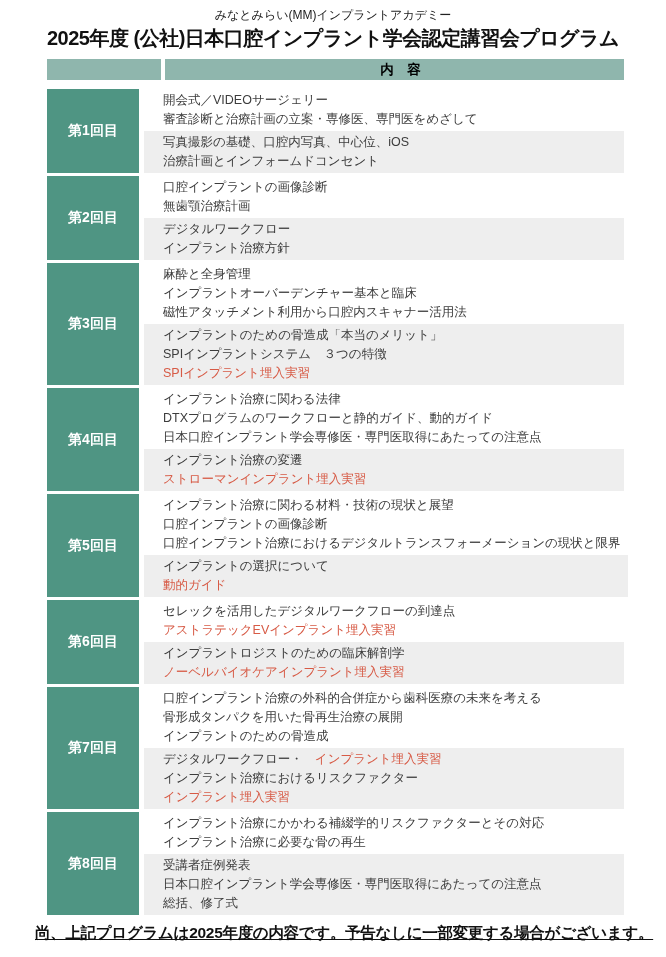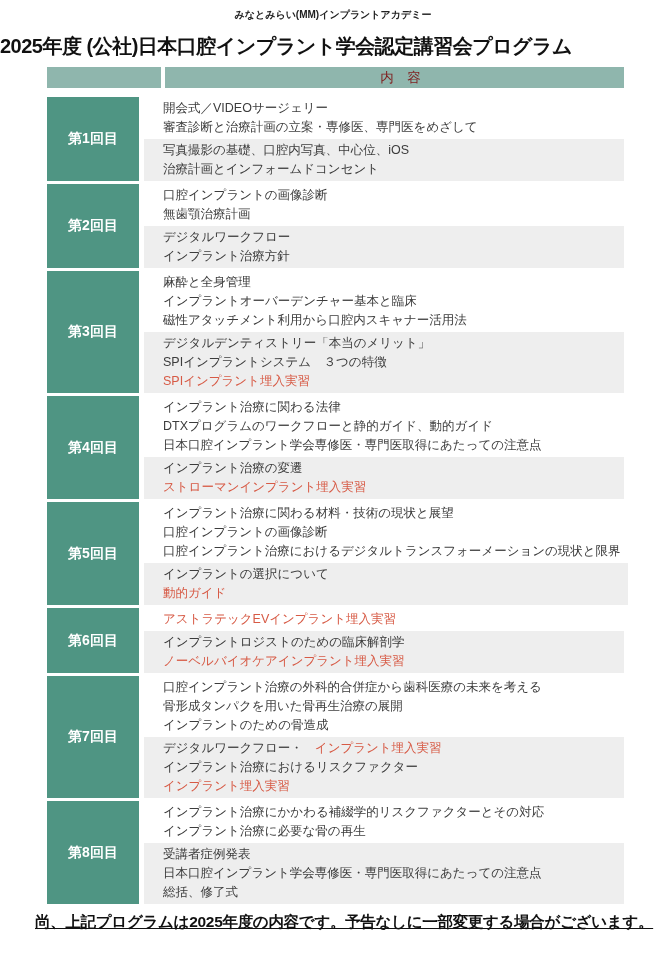--- a/index.html
+++ b/index.html
@@ -12,32 +12,31 @@
   *{box-sizing:border-box;margin:0;padding:0;}
   html,body{background:#ffffff;}
   body{
     width:666px;
     font-family:"Liberation Sans","DejaVu Sans",sans-serif;
     color:var(--text);
   }
   .page{width:666px;padding-top:5px;}
   .title{
     text-align:center;
-    font-size:10px;
+    font-size:12px;
     color:#222;
     line-height:20px;
-    font-weight:bold;
   }
   .subtitle{
-    text-align:left;
+    text-align:center;
     font-size:20px;
     font-weight:bold;
     color:#111;
     line-height:26px;
-    margin-top:8px;
+    margin-top:0;
     letter-spacing:-0.5px;
     white-space:nowrap;
   }
   .table{
     margin:8px 0 0 47px;
     width:577px;
   }
   .header-row{
     display:flex;
     gap:4px;
@@ -45,22 +44,22 @@
     margin-bottom:9px;
   }
   .header-label-cell{
     width:114px;
     flex:none;
     background:var(--header-bg);
   }
   .header-content-cell{
     flex:1;
     background:var(--header-bg);
-    color:#7f1d1d;
-    font-weight:normal;
+    color:#000000;
+    font-weight:bold;
     font-size:13.5px;
     display:flex;
     align-items:center;
     justify-content:center;
     padding-left:12px;
   }
   .session-row{
     display:flex;
     gap:5px;
     margin-bottom:3px;
@@ -144,21 +143,21 @@
         </div>
         <div class="session-row">
           <div class="label-cell">第3回目</div>
           <div class="content-cell">
             <div class="block">
               <div class="line"><span class="seg">麻酔と全身管理</span></div>
               <div class="line"><span class="seg">インプラントオーバーデンチャー基本と臨床</span></div>
               <div class="line"><span class="seg">磁性アタッチメント利用から口腔内スキャナー活用法</span></div>
             </div>
             <div class="block gray">
-              <div class="line"><span class="seg">デジタルデンティストリー「本当のメリット」</span></div>
+              <div class="line"><span class="seg">インプラントのための骨造成「本当のメリット」</span></div>
               <div class="line"><span class="seg">SPIインプラントシステム　３つの特徴</span></div>
               <div class="line"><span class="seg red">SPIインプラント埋入実習</span></div>
             </div>
           </div>
         </div>
         <div class="session-row">
           <div class="label-cell">第4回目</div>
           <div class="content-cell">
             <div class="block">
               <div class="line"><span class="seg">インプラント治療に関わる法律</span></div>
@@ -182,20 +181,21 @@
             <div class="block gray">
               <div class="line"><span class="seg">インプラントの選択について</span></div>
               <div class="line"><span class="seg red">動的ガイド</span></div>
             </div>
           </div>
         </div>
         <div class="session-row">
           <div class="label-cell">第6回目</div>
           <div class="content-cell">
             <div class="block">
+              <div class="line"><span class="seg">セレックを活用したデジタルワークフローの到達点</span></div>
               <div class="line"><span class="seg red">アストラテックEVインプラント埋入実習</span></div>
             </div>
             <div class="block gray">
               <div class="line"><span class="seg">インプラントロジストのための臨床解剖学</span></div>
               <div class="line"><span class="seg red">ノーベルバイオケアインプラント埋入実習</span></div>
             </div>
           </div>
         </div>
         <div class="session-row">
           <div class="label-cell">第7回目</div>

